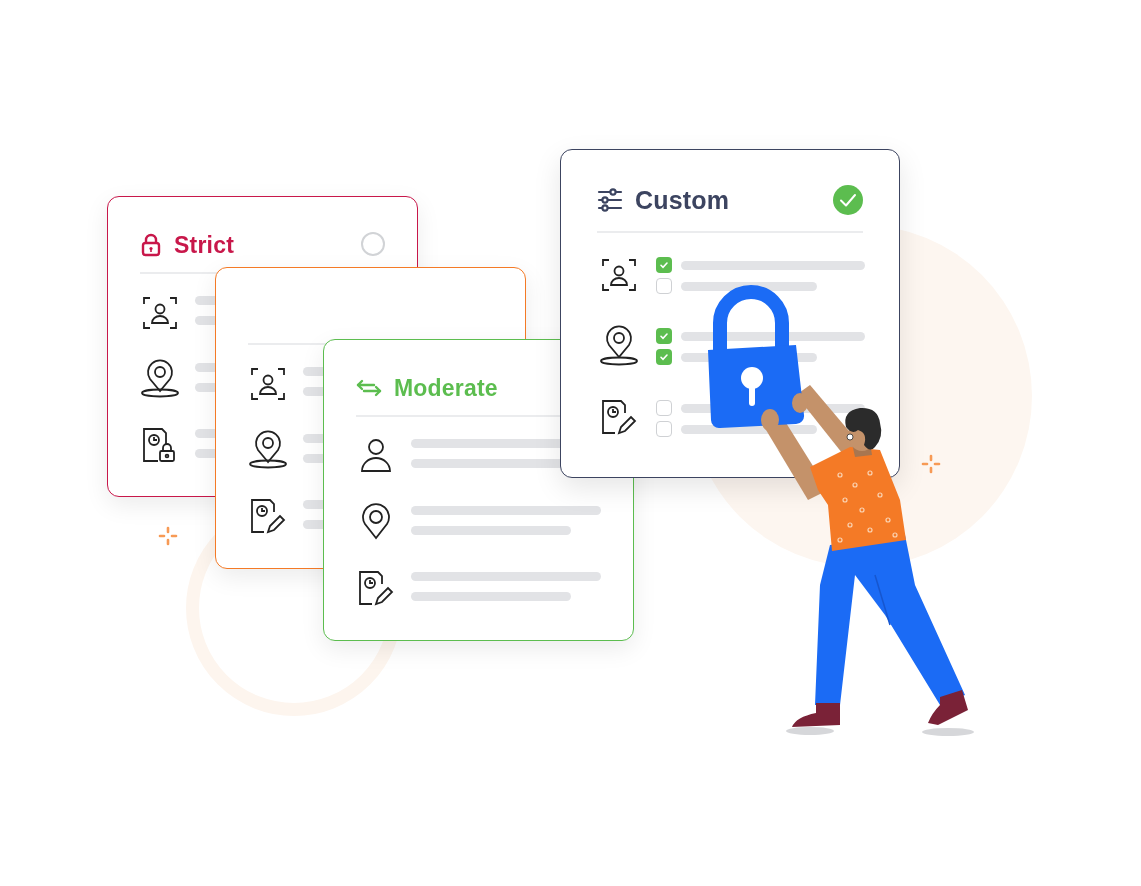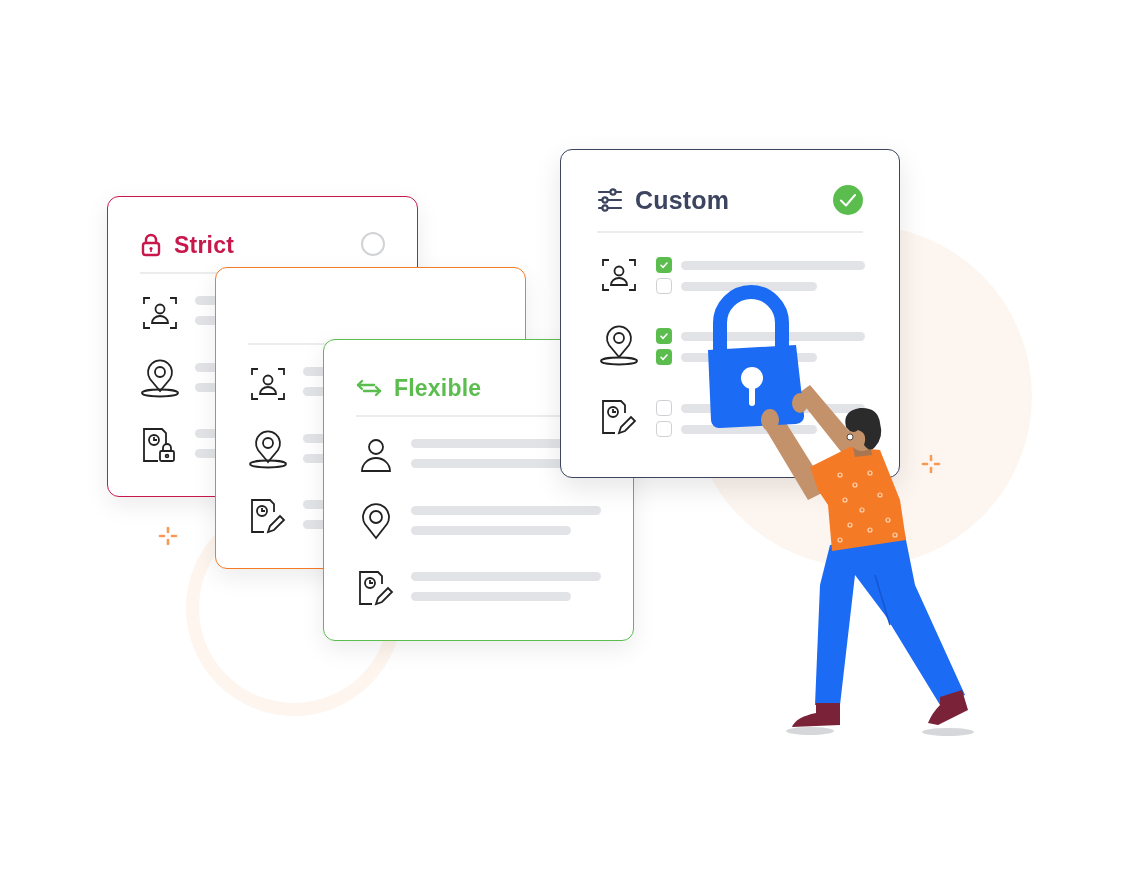--- a/index.html
+++ b/index.html
@@ -139,21 +139,21 @@
 <div class="card" style="left:323px; top:339px; width:311px; height:302px; border:1.5px solid #5cbd4f;">
   <div class="card-header">
     <svg width="26" height="20" viewBox="0 0 26 20">
       <g fill="none" stroke="#5cbd4f" stroke-width="2.4" stroke-linecap="round" stroke-linejoin="round">
         <path d="M2 7 H18"></path>
           <path d="M6 3 L2 7 L6 11"></path>
         <path d="M8 13 H24"></path>
           <path d="M20 9 L24 13 L20 17"></path>
       </g>
     </svg>
-    <span class="card-title" style="color:#5cbd4f;">Flexible</span>
+    <span class="card-title" style="color:#5cbd4f;">Moderate</span>
   </div>
   <div class="divider"></div>
   <div class="row" style="top:95px;">
     <svg class="ico" viewBox="0 0 40 44">
       <g fill="none" stroke="#222" stroke-width="1.8">
         <circle cx="20" cy="12" r="7"></circle>
           <path d="M6 36 a14 13 0 0 1 28 0 Z"></path>
       </g>
     </svg>
     <div class="bar" style="left:55px; top:4px; width:190px;"></div>

